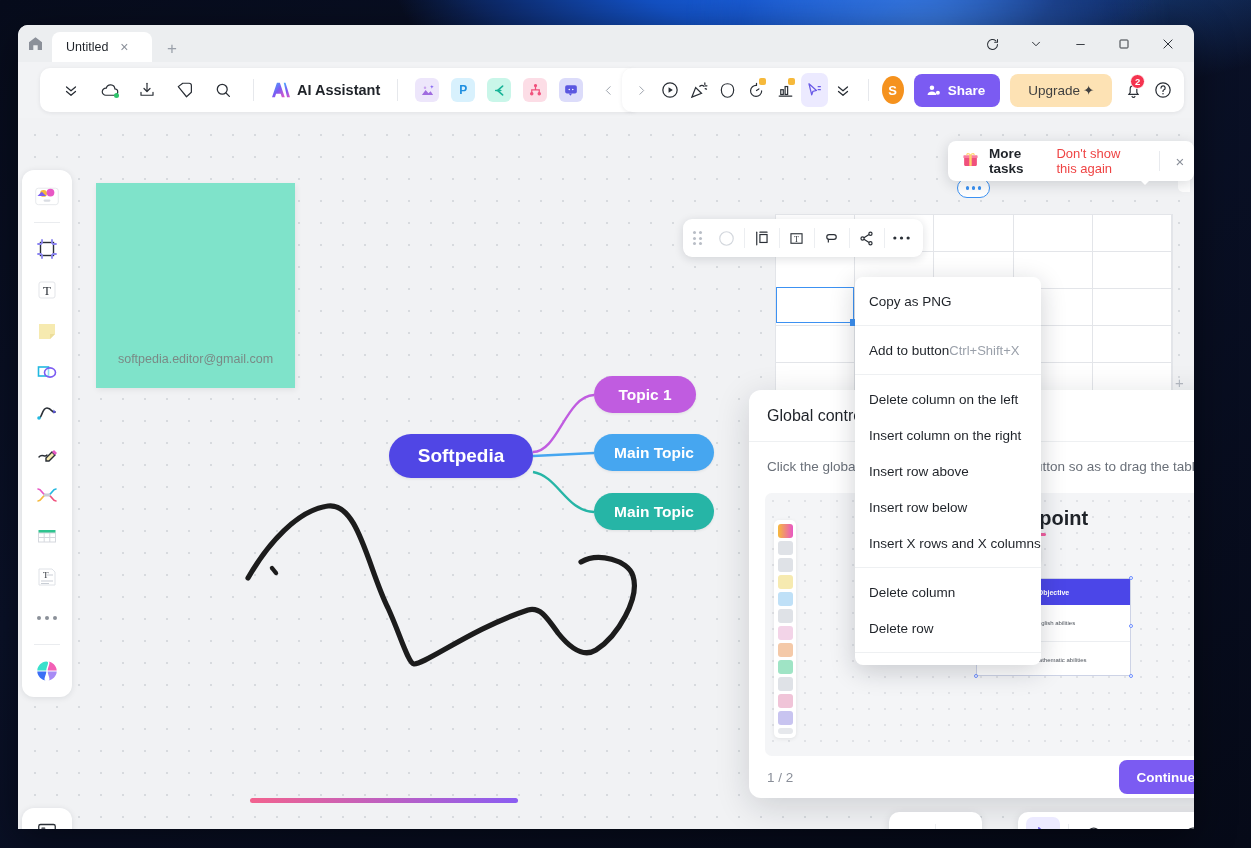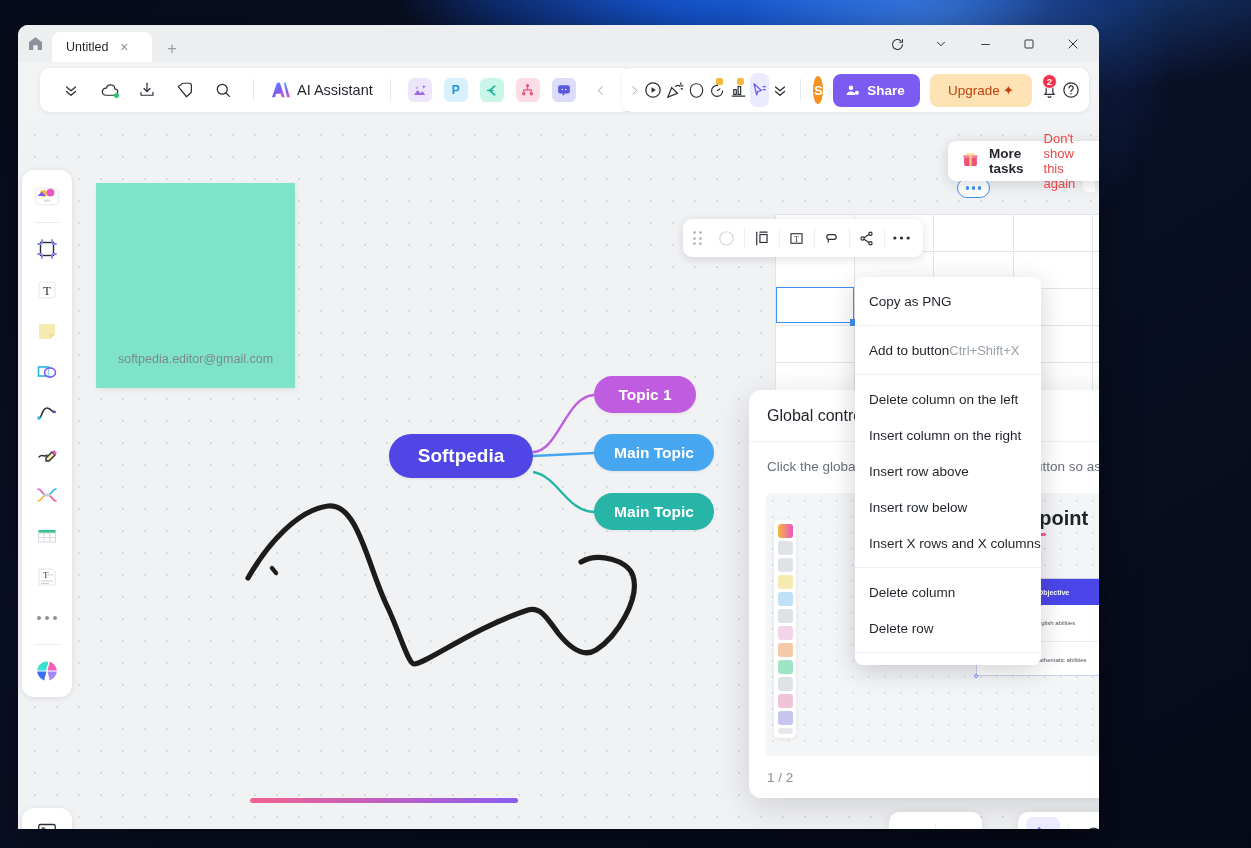--- a/index.html
+++ b/index.html
@@ -18,21 +18,21 @@
       linear-gradient(150deg, #070c1c 0%, #0a1128 40%, #060a18 100%);
   }
   #desktop::after{
     content:"";
     position:absolute; left:55%; top:-210px; width:480px; height:420px;
     background: radial-gradient(ellipse at 50% 60%, rgba(90,160,255,.55), rgba(40,90,200,.15) 55%, rgba(0,0,0,0) 72%);
     filter: blur(2px);
   }
   
   #window {
-    position: absolute; left: 18px; top: 25px; width: 1081px; height: 804px;
+    position: absolute; left: 18px; top: 25px; width: 1176px; height: 804px;
     background: #f2f3f5;
     border-radius: 10px 10px 0 0;
     overflow: hidden;
     box-shadow: 0 10px 40px rgba(0,0,0,.45);
   }
   
   #titlebar {
     height: 37px; background: #eceef0; position: relative;
     display: flex; align-items: flex-end;
   }
@@ -54,30 +54,30 @@
   #header { position: relative; height: 56px; }
   .bar {
     position: absolute; top: 6px; height: 44px; background: #fff; border-radius: 10px;
     display: flex; align-items: center; box-shadow: 0 1px 4px rgba(20,25,40,.08);
   }
   #bar-left { left: 22px; padding: 0 14px; gap: 4px; }
   #bar-right { left: 604px; right: 10px; padding: 0 8px 0 6px; gap: 2px; }
   .tb { width: 34px; height: 34px; border-radius: 7px; display:flex; align-items:center; justify-content:center; color:#1f2329; position:relative;}
   .tb.active { background: #eceaff; }
   .vsep { width: 1px; height: 22px; background: #e6e8ec; margin: 0 9px; }
-  #ai-assistant { display: flex; align-items: center; gap: 6px; font-size: 14.5px; font-weight: 400; color:#1f2329; padding: 0 4px; }
+  #ai-assistant { display: flex; align-items: center; gap: 6px; font-size: 14.5px; font-weight: 700; color:#1f2329; padding: 0 4px; }
   .app-icon { width: 24px; height: 24px; border-radius: 6px; display:flex; align-items:center; justify-content:center; font-size:12px; font-weight:700;}
   .app-slot { width: 32px; height: 34px; display:flex; align-items:center; justify-content:center; }
   #avatar { width: 28px; height: 28px; border-radius: 50%; background: #f5921e; color: #fff; font-size: 13px; font-weight: 700; display:flex; align-items:center; justify-content:center; margin: 0 8px 0 2px;}
   #share-btn {
     height: 33px; background: #7b5bf2; color: #fff; border-radius: 8px;
     display: flex; align-items: center; gap: 7px; padding: 0 15px 0 12px; font-size: 13.5px; font-weight: 700;
   }
   #upgrade-btn {
-    height: 33px; background: #fde2b4; color: #c2410c; border-radius: 8px;
+    height: 33px; background: #fde2b4; color: #404040; border-radius: 8px;
     display:flex; align-items:center; gap: 3px; padding: 0 18px; font-size: 13.5px; margin-left: 8px;
   }
   .badge {
     position: absolute; top: 1px; right: 2px; min-width: 15px; height: 15px; border-radius: 8px;
     background: #f5334f; color: #fff; font-size: 9.5px; font-weight: 700;
     display:flex; align-items:center; justify-content:center; padding: 0 3px; border: 1.5px solid #fff;
   }
   
   #canvas {
     position: absolute; left: 0; right: 0; top: 93px; bottom: 0;

